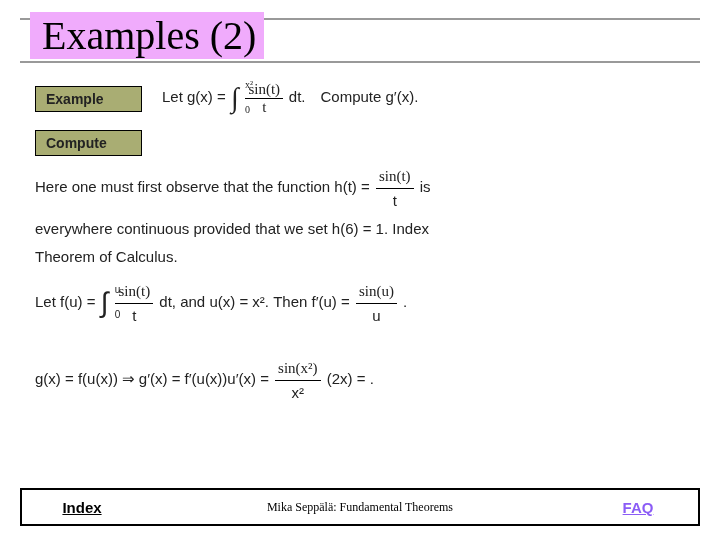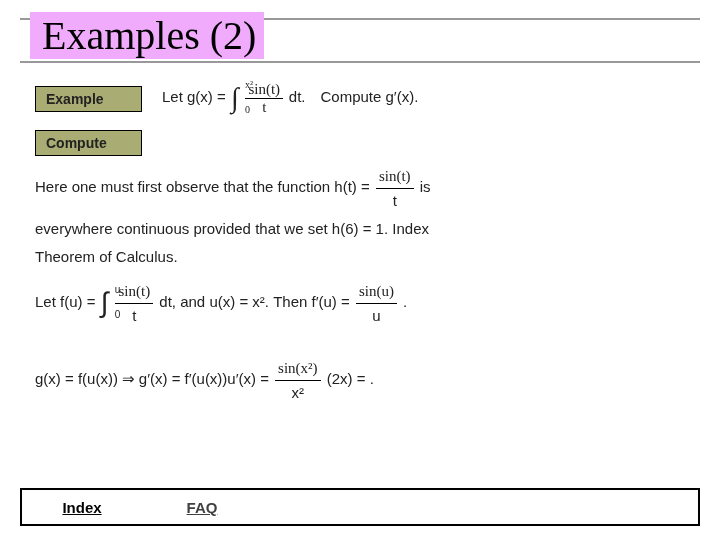--- a/index.html
+++ b/index.html
@@ -95,21 +95,21 @@
   .footer .cell-index,
   .footer .cell-faq {
     width: 120px;
     display: flex; align-items: center; justify-content: center;
     text-decoration: underline;
     font-family: Liberation Sans, sans-serif;
     font-weight: bold;
     font-size: 15px;
     color: #000;
   }
-  .footer .cell-faq { color: #404040; }
+  .footer .cell-faq { color: #8b5cf6; }
   .footer .cell-mid {
     flex: 1;
     display: flex; align-items: center; justify-content: center;
     font-family: Georgia, 'Times New Roman', serif;
     font-size: 12px;
   }
 </style>
 </head>
 <body>
 
@@ -192,14 +192,15 @@
       <span class="den">x²</span>
     </span>
     <span class="fn">(2x) = </span>
     <span class="fn">.</span>
   </div>
 
 </div>
 
 <div class="footer">
   <a class="cell-index">Index</a>
+  <div class="cell-mid">Mika Seppälä: Fundamental Theorems</div>
   <a class="cell-faq">FAQ</a>
 </div>
 
 </body></html>

